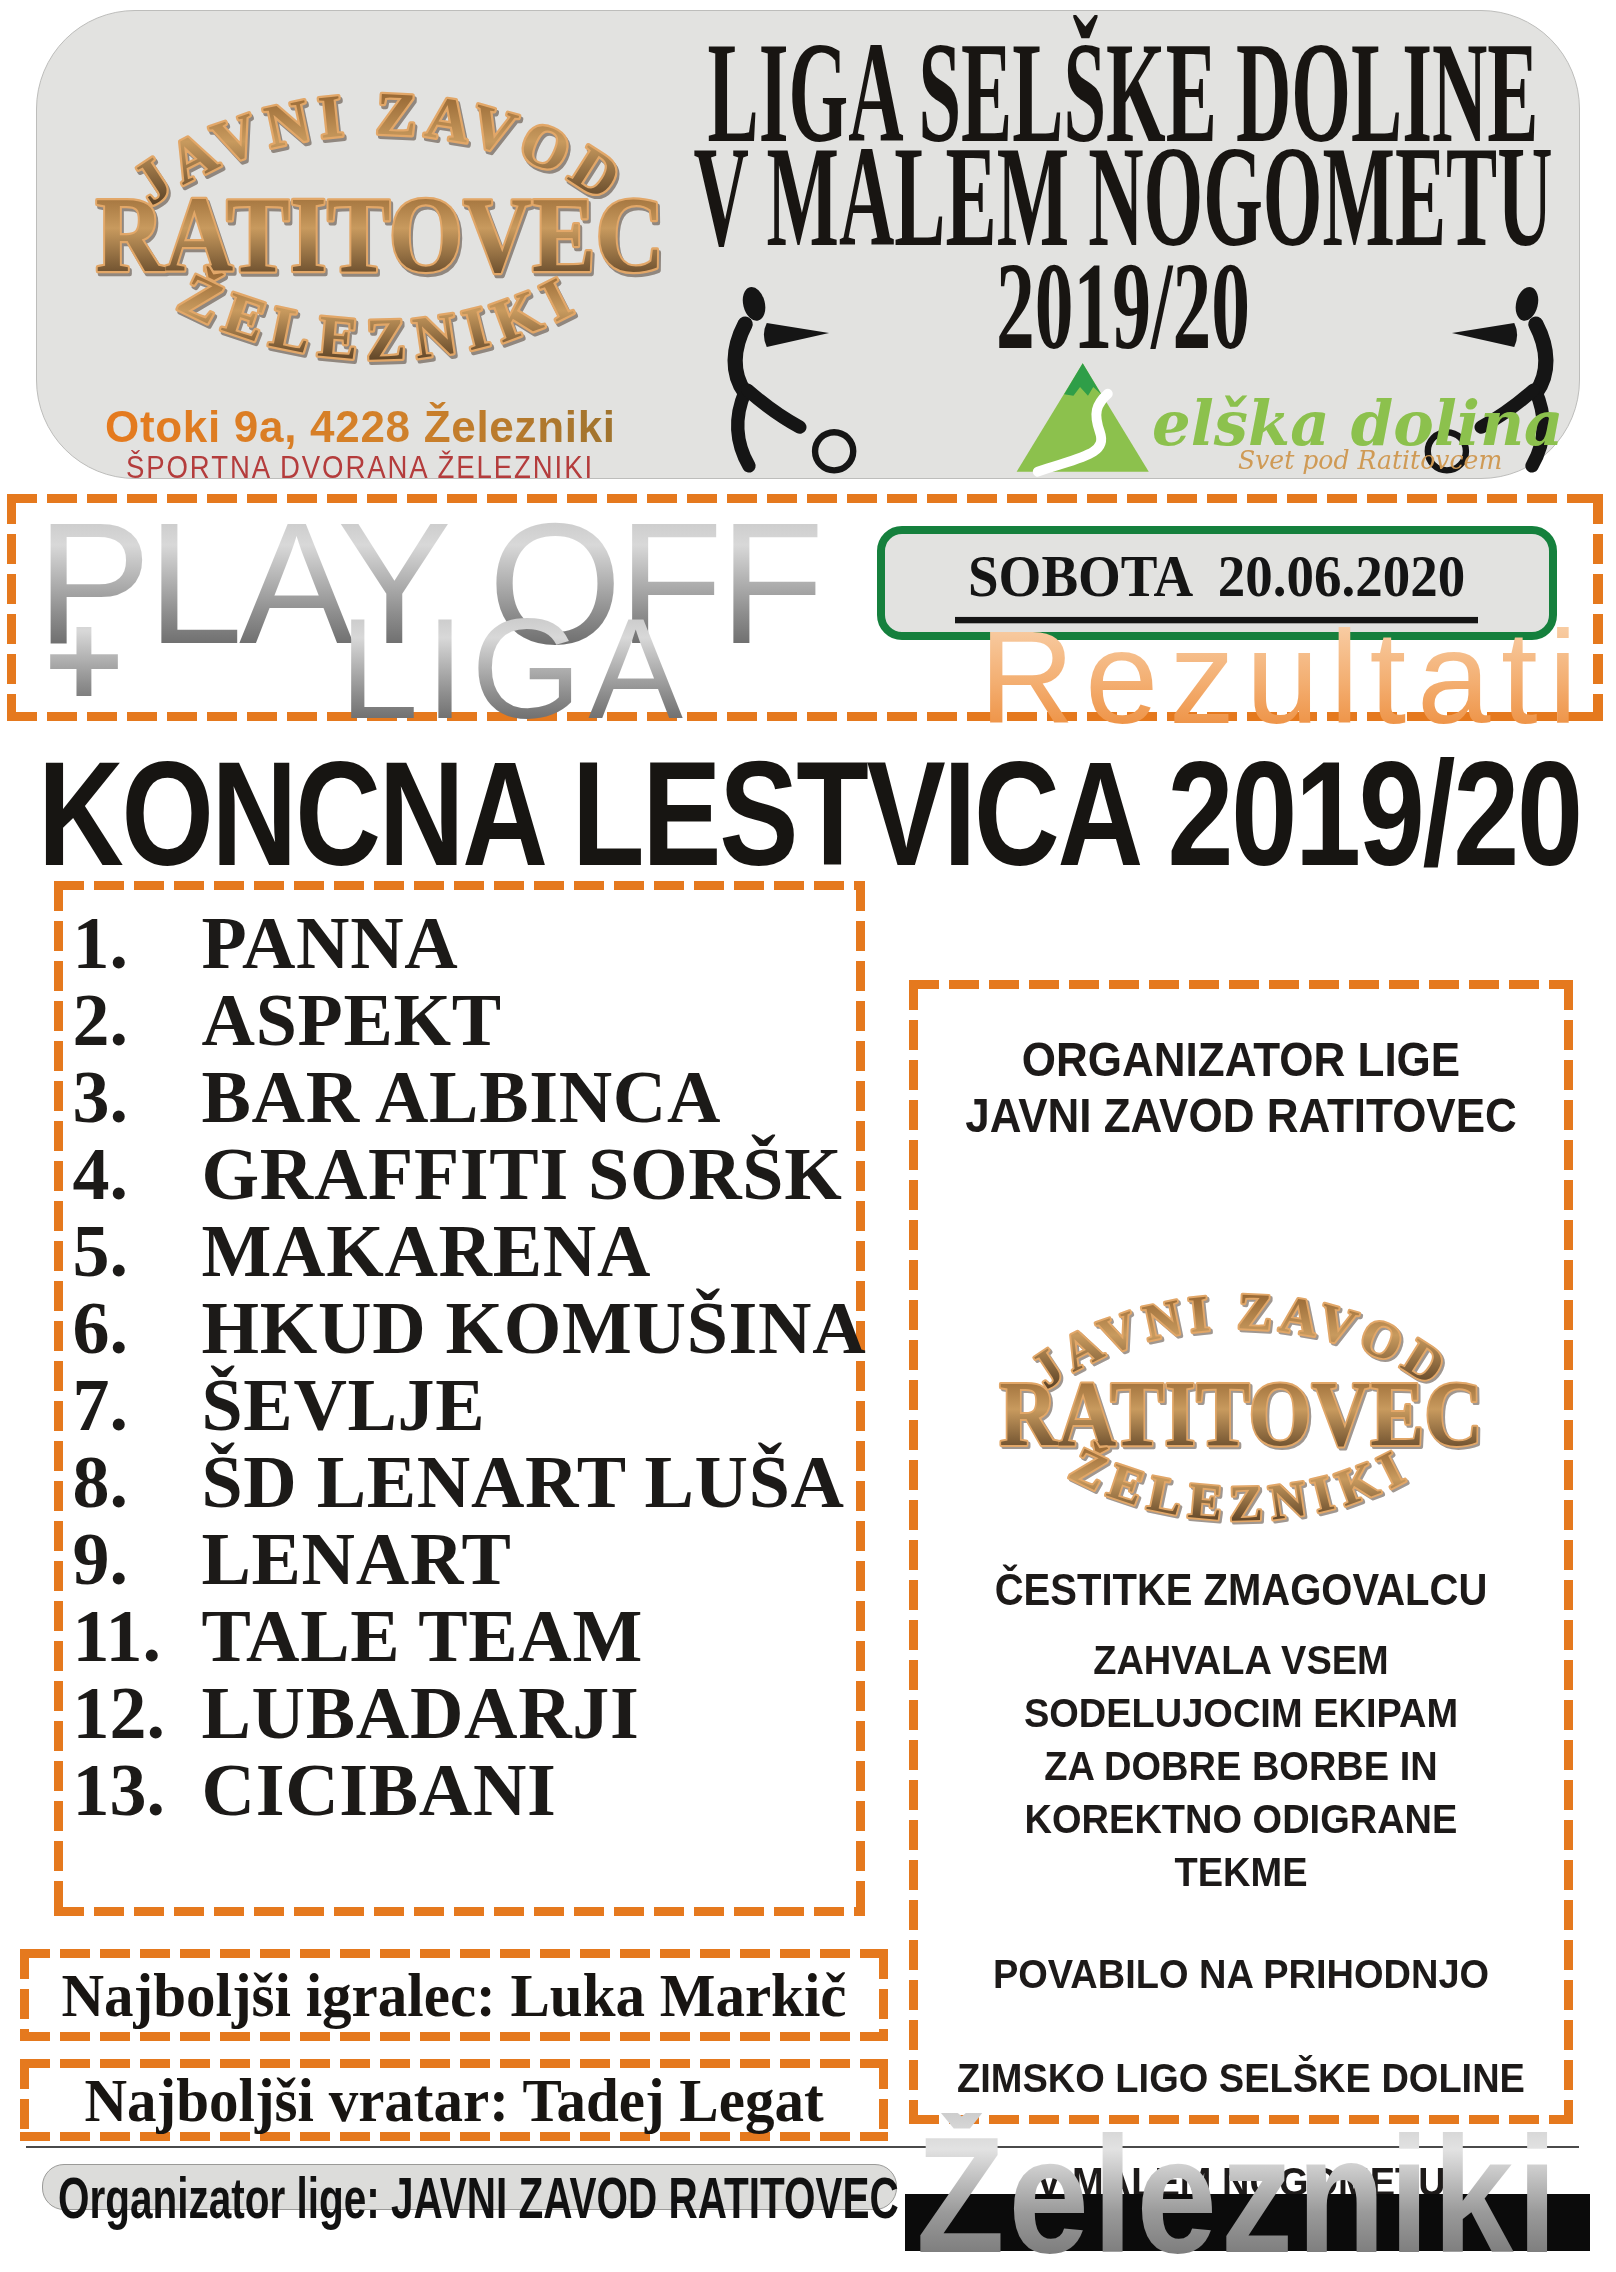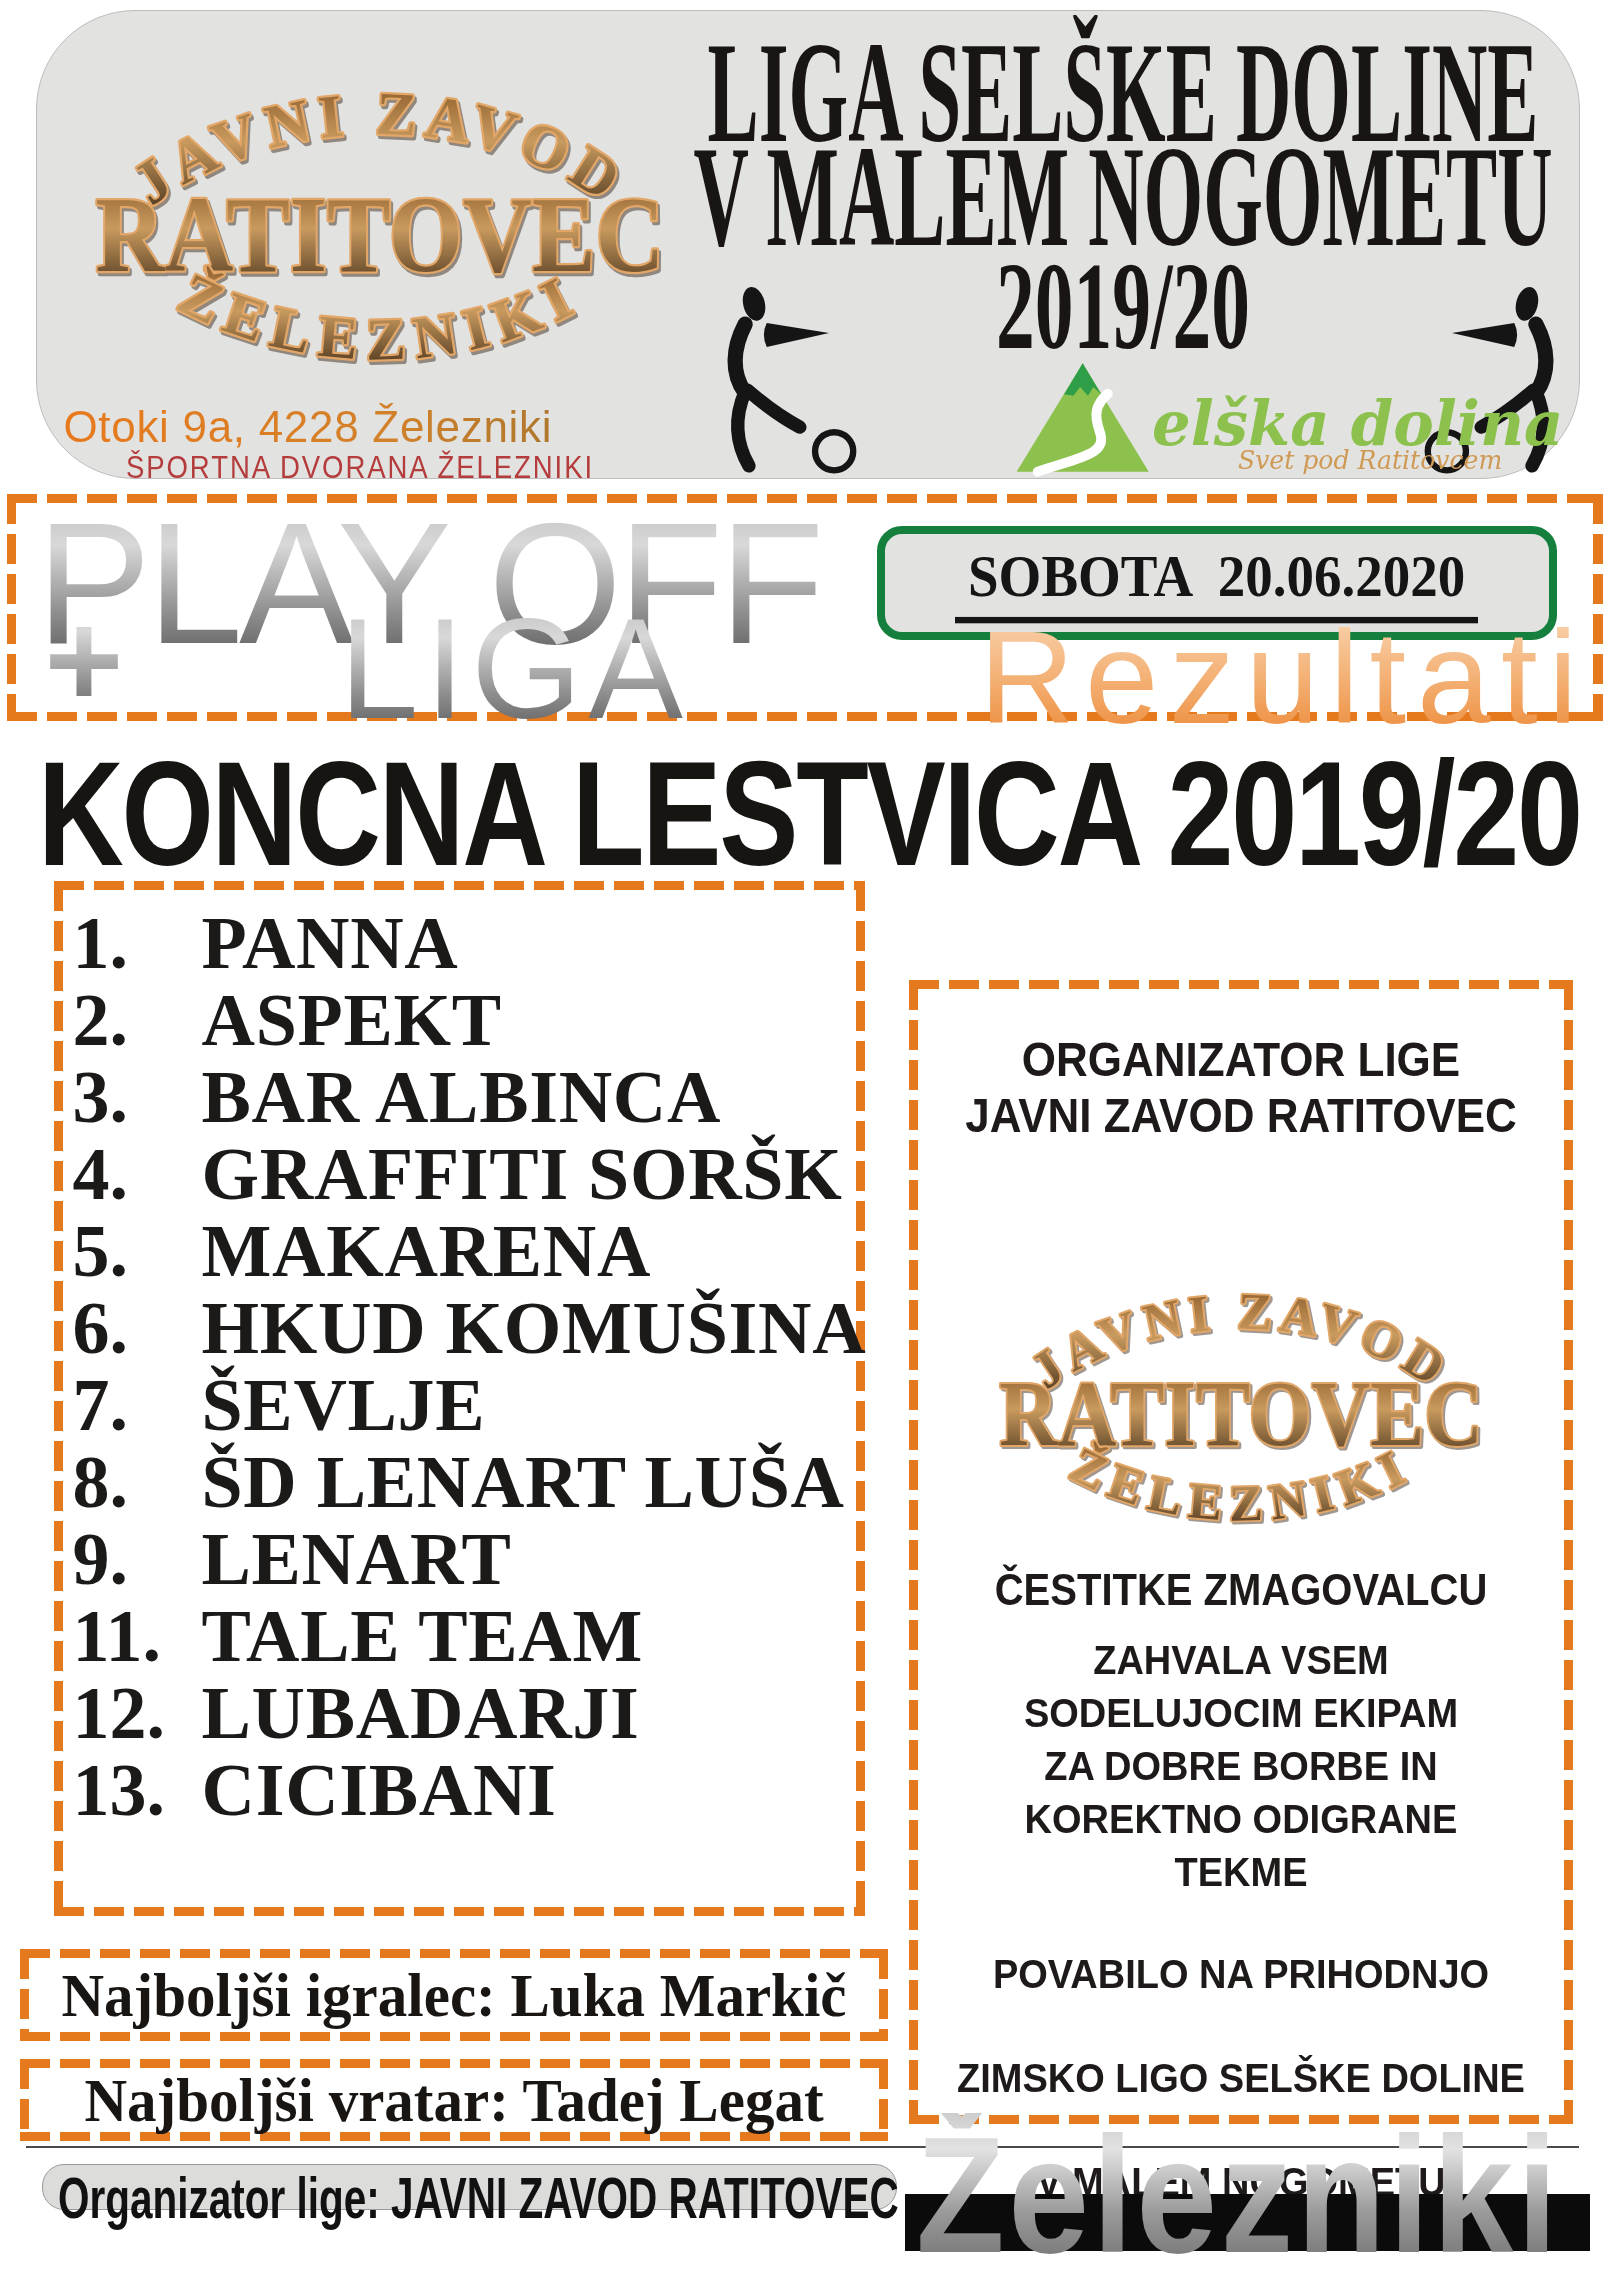--- a/index.html
+++ b/index.html
@@ -7,22 +7,22 @@
           font-family:"Liberation Sans", sans-serif; }
 
   
   .header { position:absolute; left:36px; top:10px; width:1542px; height:467px;
             background:#e2e2e0; border:1.3px solid #bdbdbb; border-radius:99px; }
   .logo-big { position:absolute; left:36px; top:20px; width:614px; height:357px;
               filter:drop-shadow(2.6px 3.3px 0 rgba(45,25,8,.45)); overflow:visible; }
   .logo-text { font-family:"Liberation Serif", serif; font-weight:bold;
                fill:url(#goldGrad); stroke:#e2a768; stroke-width:7px;
                paint-order:stroke; stroke-linejoin:round; }
-  .address { position:absolute; left:26.4px; top:391px; width:594px; text-align:left;
-             font-size:44px; font-weight:normal; letter-spacing:0.7px;
+  .address { position:absolute; left:26.4px; top:391px; width:594px; text-align:center;
+             font-size:44px; font-weight:bold; letter-spacing:0.7px;
              background:linear-gradient(90deg,#e8791c 0%,#d2812a 55%,#96712f 100%);
              -webkit-background-clip:text; background-clip:text; color:transparent; }
   .venue { position:absolute; left:26.4px; top:441px; width:594px; text-align:center;
            font-size:29px; color:#b43c3c; letter-spacing:2px; transform:scale(.95,1.05); }
   .title-wrap { position:absolute; left:647px; top:0; width:878px; height:467px; }
   .t-line, .t-season { position:absolute; left:0; width:100%; height:112px;
            display:flex; align-items:center; justify-content:center;
            font-family:"Liberation Serif", serif; font-weight:bold; color:#181512;
            white-space:nowrap; line-height:1; }
   .tl1 { top:25px; font-size:142px; transform:scale(.54,1.02); }

